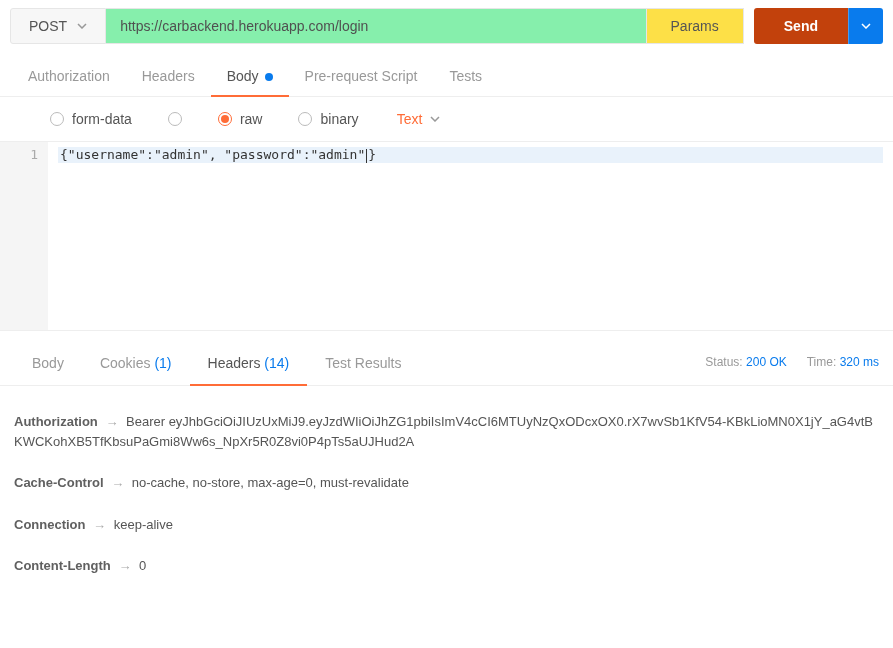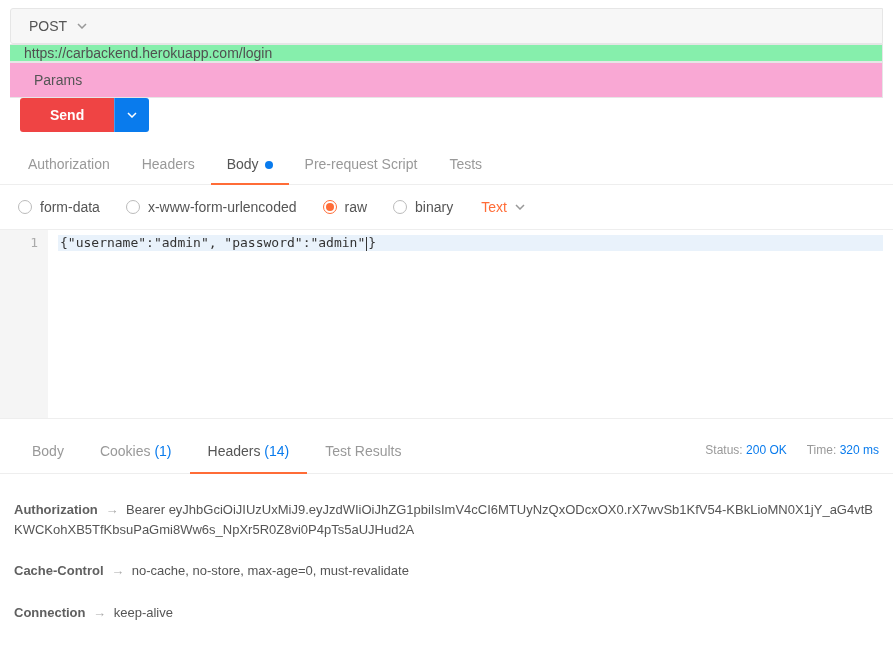--- a/index.html
+++ b/index.html
@@ -1,34 +1,34 @@
 <!DOCTYPE html>
 <html><head>
 <meta charset="utf-8">
 <style>
   * { box-sizing: border-box; margin: 0; padding: 0; }
   body { font-family: -apple-system, BlinkMacSystemFont, "Segoe UI", Helvetica, Arial, sans-serif; font-size: 13px; color: #505050; background: #fff; width: 893px; }
   
-  .top-bar { display: flex; padding: 8px 10px; gap: 0; flex-direction: column; }
+  .top-bar { display: flex; padding: 8px 10px; gap: 0; }
   .method-select { background: #f7f7f7; border: 1px solid #e6e6e6; border-radius: 3px 0 0 3px; padding: 9px 18px; display: flex; align-items: center; gap: 10px; cursor: pointer; font-size: 14px; color: #555; }
   .url-input { flex: 1; border: 1px solid #e6e6e6; border-left: none; padding: 0 14px; font-size: 14px; color: #505050; background: #86efac; outline: none; }
-  .params-btn { border: 1px solid #e6e6e6; border-left: none; background: #f9a8d4; padding: 9px 24px; font-size: 14px; color: #555; cursor: pointer; }
+  .params-btn { border: 1px solid #e6e6e6; border-left: none; background: #fde047; padding: 9px 24px; font-size: 14px; color: #555; cursor: pointer; }
   .send-btn-wrap { display: flex; margin-left: 10px; }
-  .send-btn { background: #ef4444; color: #fff; border: none; padding: 9px 30px; font-size: 14px; font-weight: 600; cursor: pointer; border-radius: 3px 0 0 3px; }
+  .send-btn { background: #c2410c; color: #fff; border: none; padding: 9px 30px; font-size: 14px; font-weight: 600; cursor: pointer; border-radius: 3px 0 0 3px; }
   .send-dd { background: #097bed; border: none; border-left: 1px solid rgba(255,255,255,.25); padding: 9px 12px; cursor: pointer; border-radius: 0 3px 3px 0; display: flex; align-items: center; }
   .chev { display: inline-block; }
   .chev svg { display: block; }
 
   .req-tabs { display: flex; gap: 0; padding: 10px 12px 0; border-bottom: 1px solid #eee; }
   .req-tab { color: #999; padding: 6px 16px 12px; font-size: 14px; cursor: pointer; position: relative; }
   .req-tab.active { color: #555; }
   .req-tab.active::after { content: ""; position: absolute; left: 0; right: 0; bottom: -1px; height: 2px; background: #ff6c37; }
   .blue-dot { display: inline-block; width: 8px; height: 8px; background: #097bed; border-radius: 50%; margin-left: 6px; vertical-align: middle; }
 
-  .body-type-row { display: flex; align-items: center; gap: 26px; padding: 14px 18px; }
+  .body-type-row { display: flex; align-items: center; gap: 36px; padding: 14px 18px; margin-left: 32px; }
   .radio-opt { display: flex; align-items: center; gap: 8px; cursor: pointer; font-size: 14px; color: #555; }
   .radio { width: 14px; height: 14px; border: 1.5px solid #bbb; border-radius: 50%; display: inline-flex; align-items: center; justify-content: center; }
   .radio.checked { border-color: #ff6c37; }
   .radio.checked::after { content: ""; width: 8px; height: 8px; background: #ff6c37; border-radius: 50%; }
   .text-dd { color: #ff6c37; display: flex; align-items: center; gap: 8px; cursor: pointer; margin-left: 2px; font-size: 14px; }
 
   .code-editor { display: flex; border-top: 1px solid #eee; border-bottom: 1px solid #eee; height: 190px; background: #fff; }
   .gutter { width: 48px; background: #f5f5f5; text-align: right; padding: 5px 10px 5px 0; color: #aaa; font-family: Menlo, Consolas, monospace; font-size: 13px; }
   .code-line-wrap { flex: 1; padding: 5px 10px; font-family: Menlo, Consolas, monospace; font-size: 13px; color: #333; }
   .code-line { background: #e9f2fb; padding: 0 2px; display: inline-block; width: 100%; }
@@ -82,21 +82,20 @@
   <div class="req-tab">Tests</div>
 </div>
 
 <div class="body-type-row">
   <div class="radio-opt">
       <span class="radio"></span>
       <span>form-data</span>
     </div>
   <div class="radio-opt">
       <span class="radio"></span>
-      <span>x-www-form-urlencoded</span>
     </div>
   <div class="radio-opt">
       <span class="radio checked"></span>
       <span>raw</span>
     </div>
   <div class="radio-opt">
       <span class="radio"></span>
       <span>binary</span>
     </div>
   <div class="text-dd">

